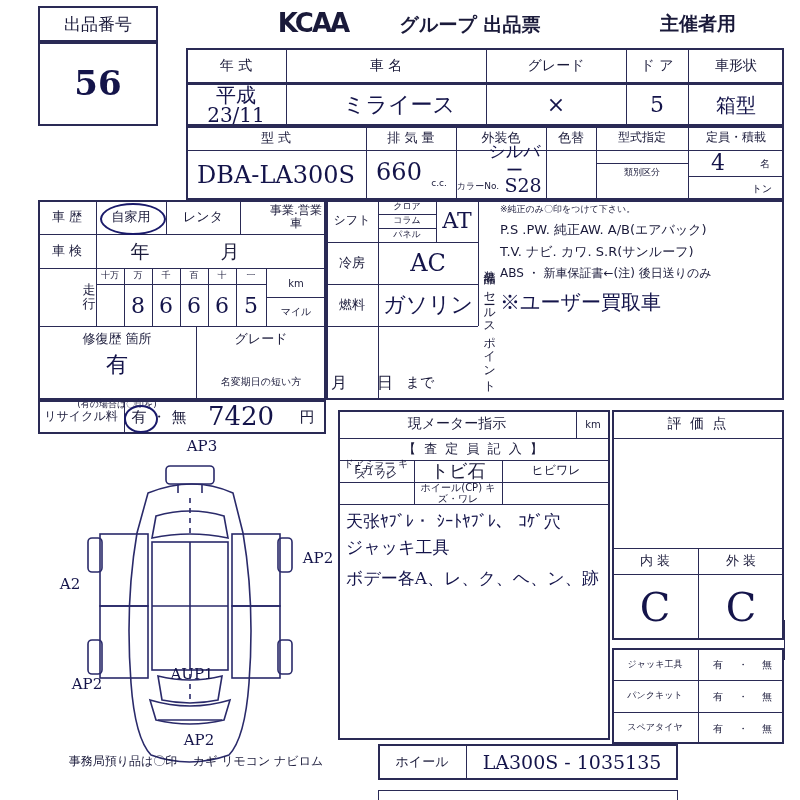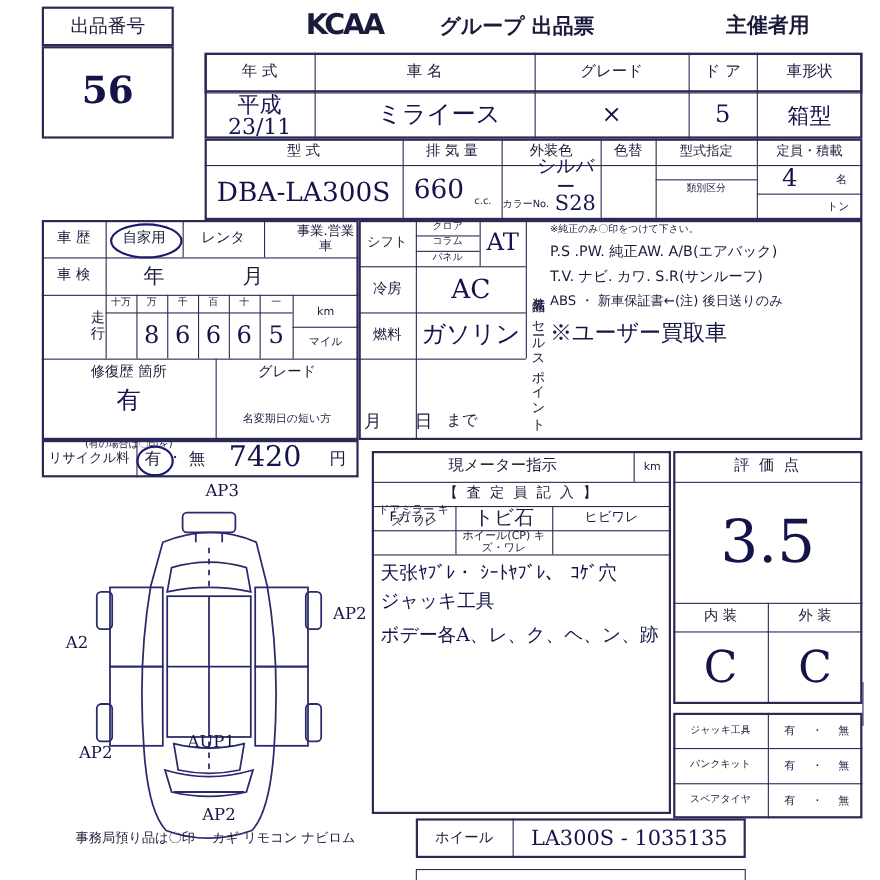--- a/index.html
+++ b/index.html
@@ -239,21 +239,20 @@
   <div class="lbl hand" style="left:346px;top:508px;width:258px;height:26px;justify-content:flex-start;font-size:17px;">天张ﾔﾌﾞﾚ・ ｼｰﾄﾔﾌﾞﾚ、 ｺｹﾞ穴</div>
   <div class="lbl hand" style="left:346px;top:534px;width:258px;height:26px;justify-content:flex-start;font-size:17px;">ジャッキ工具</div>
   <div class="lbl hand" style="left:346px;top:564px;width:258px;height:28px;justify-content:flex-start;font-size:17px;">ボデー各A、レ、ク、ヘ、ン、跡</div>
 
   <div class="bx2" style="left:612px;top:410px;width:172px;height:230px;"></div>
   <div class="hline" style="left:612px;top:438px;width:172px;"></div>
   <div class="hline" style="left:612px;top:548px;width:172px;"></div>
   <div class="hline" style="left:612px;top:574px;width:172px;"></div>
   <div class="vline" style="left:698px;top:548px;height:92px;"></div>
   <div class="lbl" style="left:612px;top:410px;width:172px;height:28px;font-size:14px;letter-spacing:2px;">評 価 点</div>
-  <div class="lbl hand" style="left:612px;top:440px;width:172px;height:106px;font-size:54px;">3.5</div>
   <div class="lbl" style="left:612px;top:548px;width:86px;height:26px;font-size:13px;">内 装</div>
   <div class="lbl" style="left:698px;top:548px;width:86px;height:26px;font-size:13px;">外 装</div>
   <div class="lbl hand" style="left:612px;top:576px;width:86px;height:62px;font-size:40px;">C</div>
   <div class="lbl hand" style="left:698px;top:576px;width:86px;height:62px;font-size:40px;">C</div>
 
   <div class="bx2" style="left:612px;top:648px;width:172px;height:96px;"></div>
   <div class="hline" style="left:612px;top:680px;width:172px;"></div>
   <div class="hline" style="left:612px;top:712px;width:172px;"></div>
   <div class="vline" style="left:698px;top:648px;height:96px;"></div>
 

